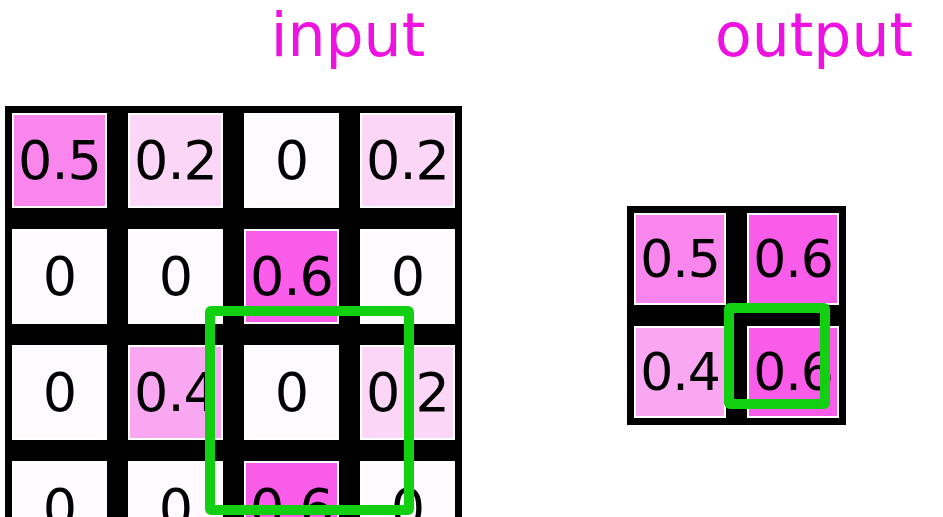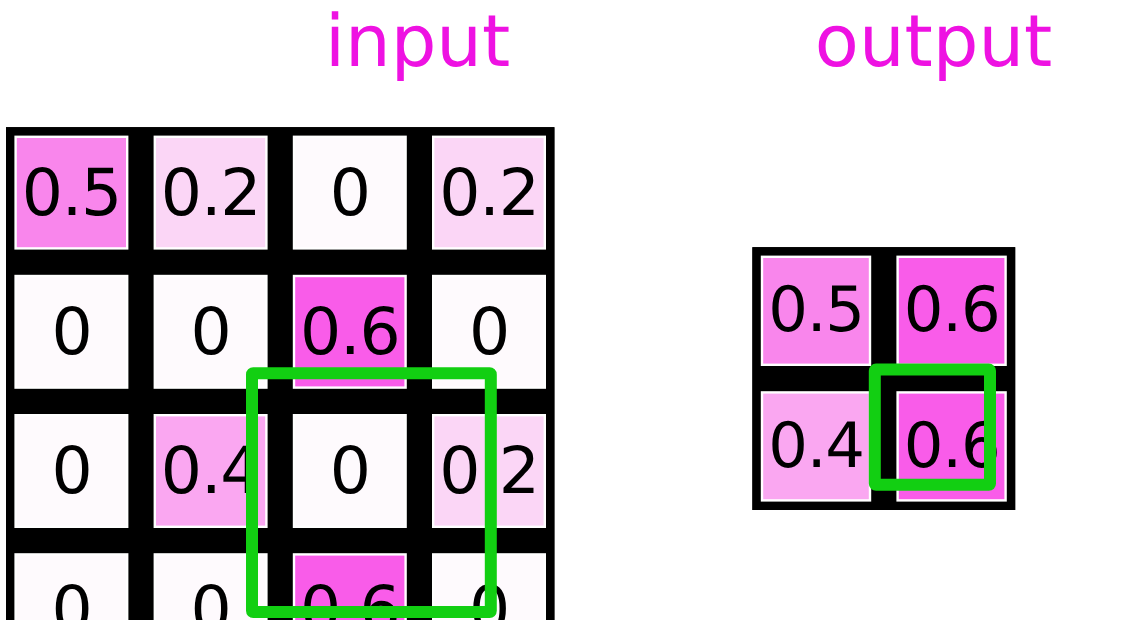--- a/index.html
+++ b/index.html
@@ -18,21 +18,21 @@
   .title {
     position: absolute;
     top: 2px;
     transform: translateX(-50%);
     font-size: 60px;
     line-height: 1.1;
     font-weight: 400;
     white-space: nowrap;
   }
   .title-input  { left: 348px; }
-  .title-output { left: 778px; }
+  .title-output { left: 814px; }
 
   .grid {
     position: absolute;
     display: grid;
     gap: 25px;
     background: #000000;
     border: 9px solid #000000;
   }
   .grid-input {
     left: 5px;

